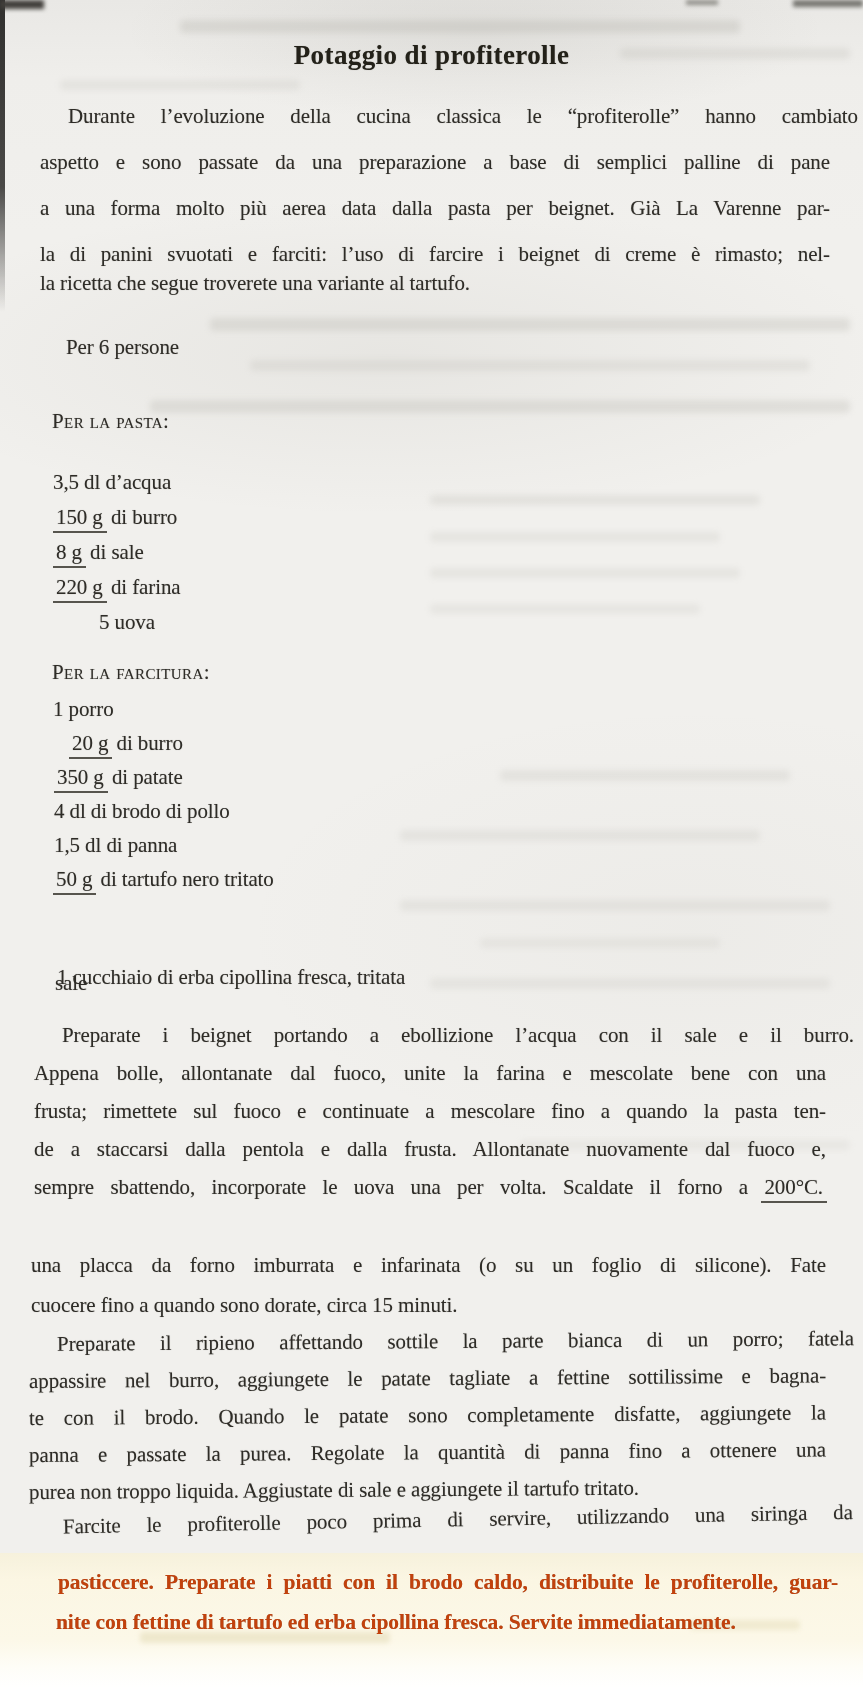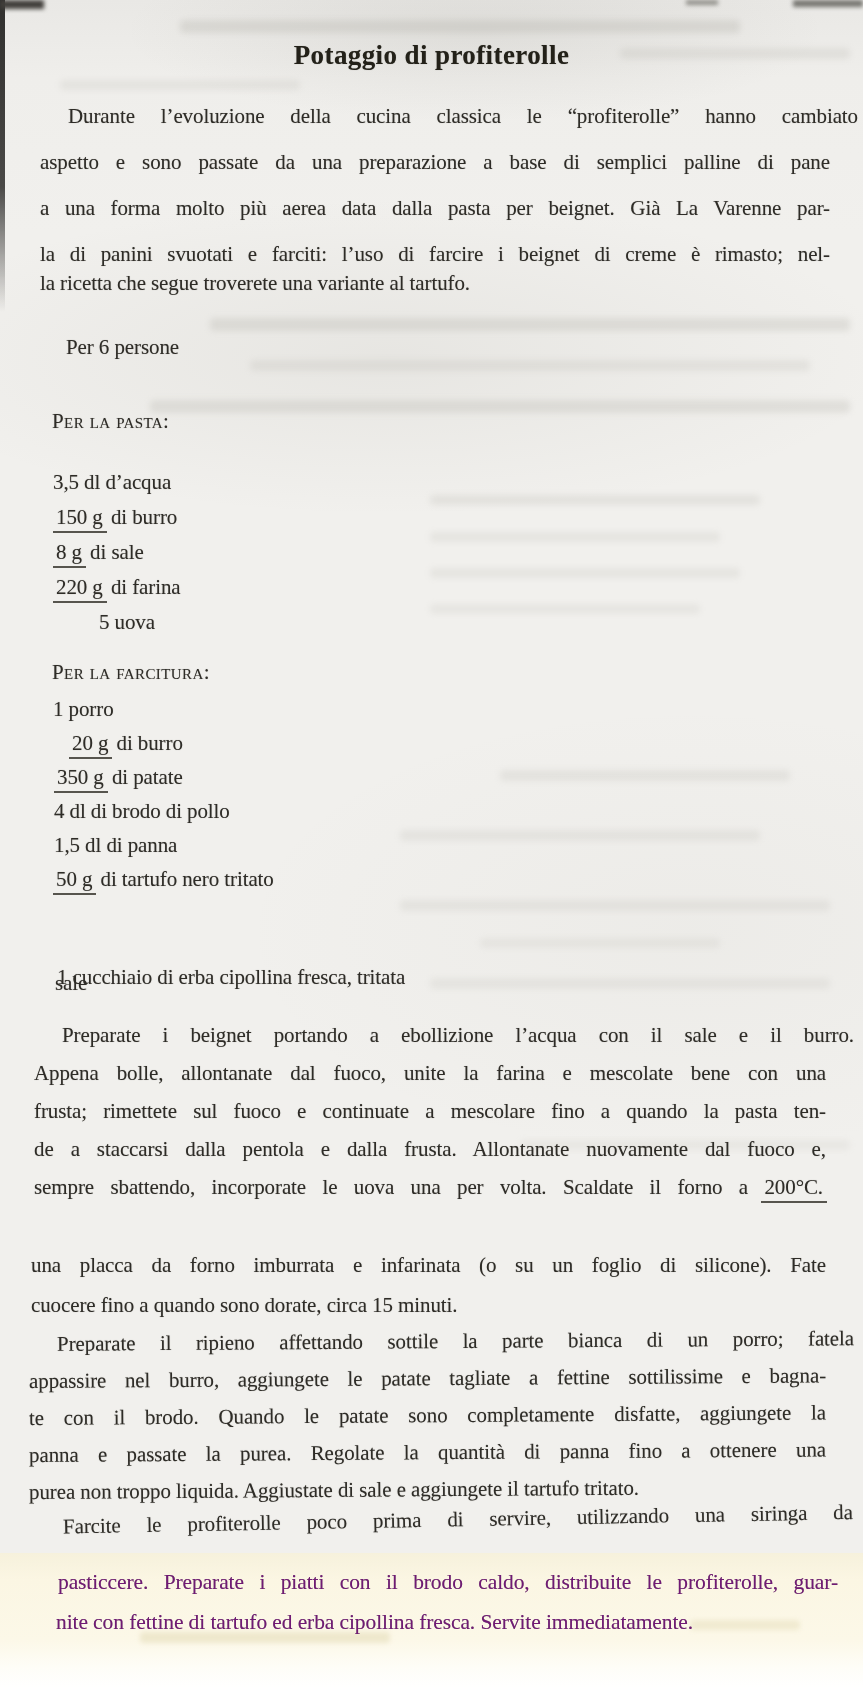--- a/index.html
+++ b/index.html
@@ -17,21 +17,21 @@
     background:linear-gradient(180deg,#f6f1dc 0%,#fbf6e3 20%,#fcf8e8 65%,#fefdf7 85%,#ffffff 100%);}
   .t{position:absolute;color:#2e2c27;font-size:21px;line-height:30px;white-space:pre;
      text-shadow:0 0 1px rgba(60,58,52,.35);letter-spacing:-0.1px;}
   .wrap{white-space:normal;}
   .just{text-align:justify;text-align-last:justify;word-spacing:-0.5px;}
   .ind{padding-left:28px;}
   .title{font-weight:bold;font-size:27px;letter-spacing:.4px;color:#232119;
          width:863px;text-align:center;white-space:normal;}
   .sc{font-variant:small-caps;letter-spacing:.4px;}
   .u{border-bottom:2px solid #57554e;padding:0 4px 2px 3px;margin-left:-3px;margin-right:-1px;}
-  .cream-t{color:#701a75;font-size:21.5px;text-shadow:0 0 .5px rgba(30,28,20,.4);}
+  .cream-t{color:#c2410c;font-size:21.5px;text-shadow:0 0 .5px rgba(30,28,20,.4);font-weight:bold;}
   .ghost{position:absolute;background:#b2b0a8;filter:blur(3px);border-radius:4px;}
   .ghost-c{position:absolute;background:#e3dbb6;filter:blur(2.5px);border-radius:4px;}
   .artifact{position:absolute;}
   .edge-left{left:0;top:0;width:5px;height:312px;
      background:linear-gradient(180deg,#302f2d 0%,#4a4947 60%,rgba(74,73,71,0) 100%);filter:blur(.4px);}
   .smudge-tl{left:0;top:0;width:44px;height:9px;background:#413f3b;filter:blur(2px);}
   .smudge-tr{left:793px;top:0;width:70px;height:7px;background:#5a5953;filter:blur(2px);opacity:.8;}
   .smudge-tc{left:686px;top:0;width:32px;height:5px;background:#6b6a64;filter:blur(2px);opacity:.7;}
   .r3{transform:rotate(-0.4deg);transform-origin:left center;}
   .r4{transform:rotate(-1.05deg);transform-origin:left center;}

